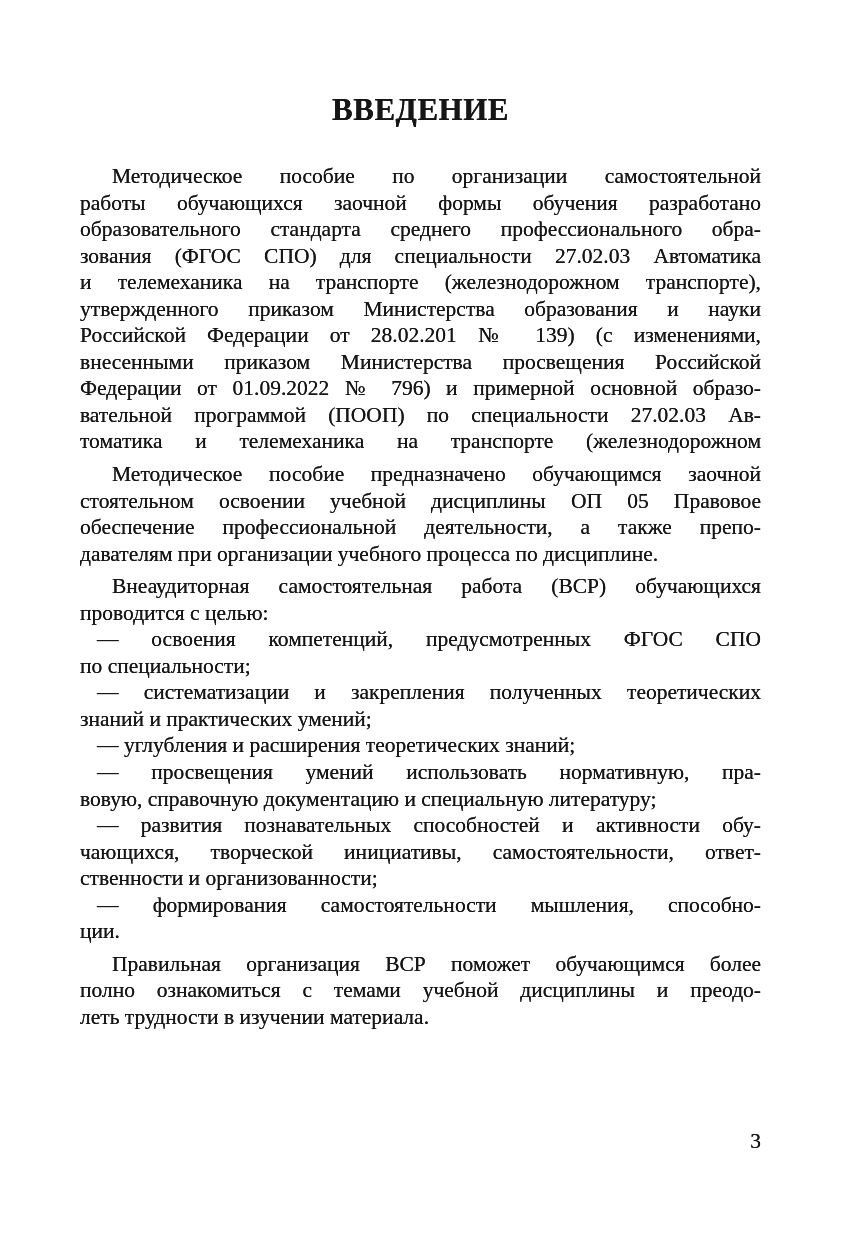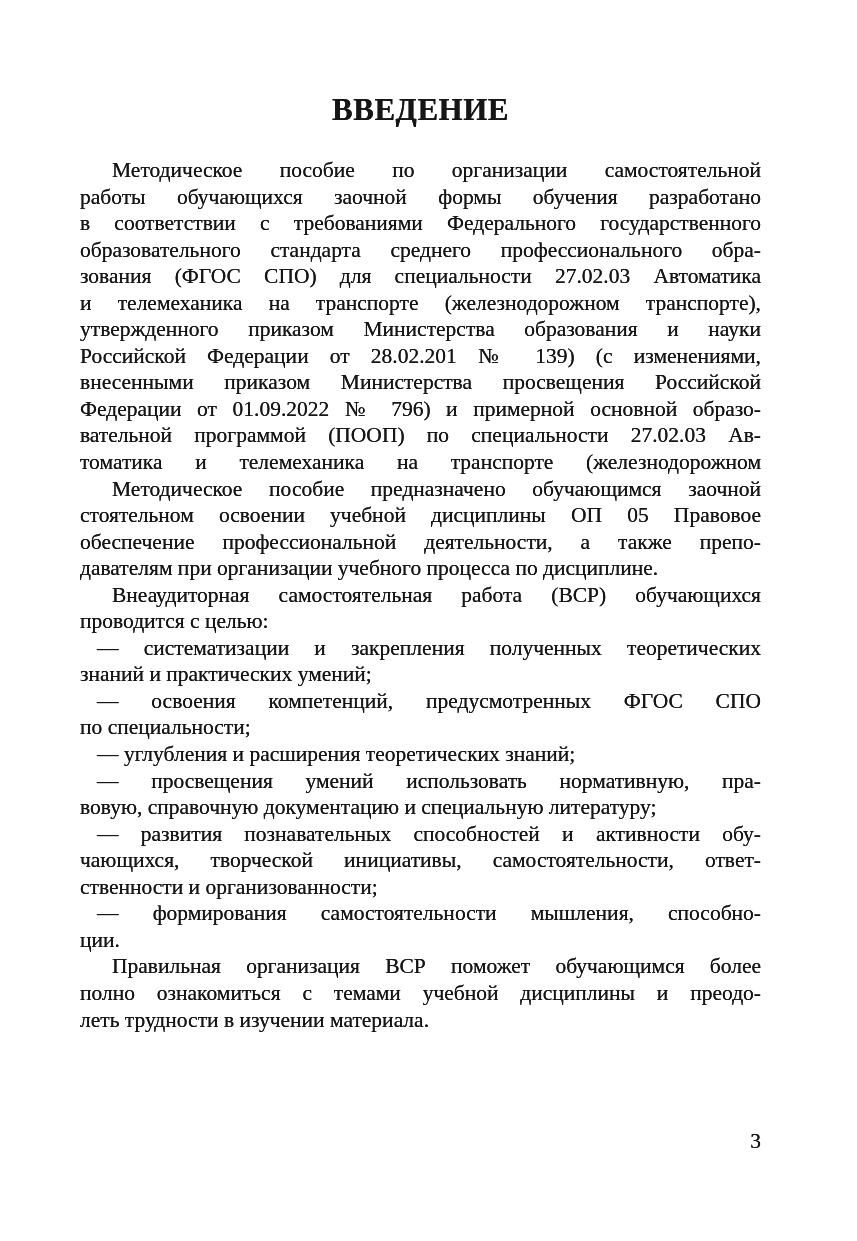--- a/index.html
+++ b/index.html
@@ -37,21 +37,21 @@
     line-height: 26.55px;
     text-shadow: 0 0 0.4px currentColor;
   }
   .para { margin: 0; }
   .line {
     text-align: justify;
     text-align-last: justify;
     white-space: normal;
   }
   .line.last { text-align-last: left; }
-  .para.body > .line.first { text-indent: 32px; }
+  .para.body > .line.first { text-indent: 32px; margin-top: 6px; }
   .para.list > .line.first { text-indent: 17px; }
   .page-number {
     position: absolute;
     top: 1128px;
     left: 80px;
     width: 681px;
     text-align: right;
     font-size: 21.5px;
     line-height: 26px;
     text-shadow: 0 0 0.4px currentColor;
@@ -60,21 +60,20 @@
 </head>
 <body>
 
 <div class="page">
   <div class="page-title">ВВЕДЕНИЕ</div>
 
   <div class="body-text">
       <div class="para body">
         <div class="line first">Методическое пособие по организации самостоятельной</div>
         <div class="line">работы обучающихся заочной формы обучения разработано</div>
-        <div class="line">в соответствии с требованиями Федерального государственного</div>
         <div class="line">образовательного стандарта среднего профессионального обра-</div>
         <div class="line">зования (ФГОС СПО) для специальности 27.02.03 Автоматика</div>
         <div class="line">и телемеханика на транспорте (железнодорожном транспорте),</div>
         <div class="line">утвержденного приказом Министерства образования и науки</div>
         <div class="line">Российской Федерации от 28.02.201 № 139) (с изменениями,</div>
         <div class="line">внесенными приказом Министерства просвещения Российской</div>
         <div class="line">Федерации от 01.09.2022 № 796) и примерной основной образо-</div>
         <div class="line">вательной программой (ПООП) по специальности 27.02.03 Ав-</div>
         <div class="line">томатика и телемеханика на транспорте (железнодорожном</div>
       </div>
@@ -82,26 +81,26 @@
         <div class="line first">Методическое пособие предназначено обучающимся заочной</div>
         <div class="line">стоятельном освоении учебной дисциплины ОП 05 Правовое</div>
         <div class="line">обеспечение профессиональной деятельности, а также препо-</div>
         <div class="line last">давателям при организации учебного процесса по дисциплине.</div>
       </div>
       <div class="para body">
         <div class="line first">Внеаудиторная самостоятельная работа (ВСР) обучающихся</div>
         <div class="line last">проводится с целью:</div>
       </div>
       <div class="para list">
+        <div class="line first">— освоения компетенций, предусмотренных ФГОС СПО</div>
+        <div class="line last">по специальности;</div>
+      </div>
+      <div class="para list">
         <div class="line first">— систематизации и закрепления полученных теоретических</div>
         <div class="line last">знаний и практических умений;</div>
-      </div>
-      <div class="para list">
-        <div class="line first">— освоения компетенций, предусмотренных ФГОС СПО</div>
-        <div class="line last">по специальности;</div>
       </div>
       <div class="para list">
         <div class="line first last">— углубления и расширения теоретических знаний;</div>
       </div>
       <div class="para list">
         <div class="line first">— просвещения умений использовать нормативную, пра-</div>
         <div class="line last">вовую, справочную документацию и специальную литературу;</div>
       </div>
       <div class="para list">
         <div class="line first">— развития познавательных способностей и активности обу-</div>

